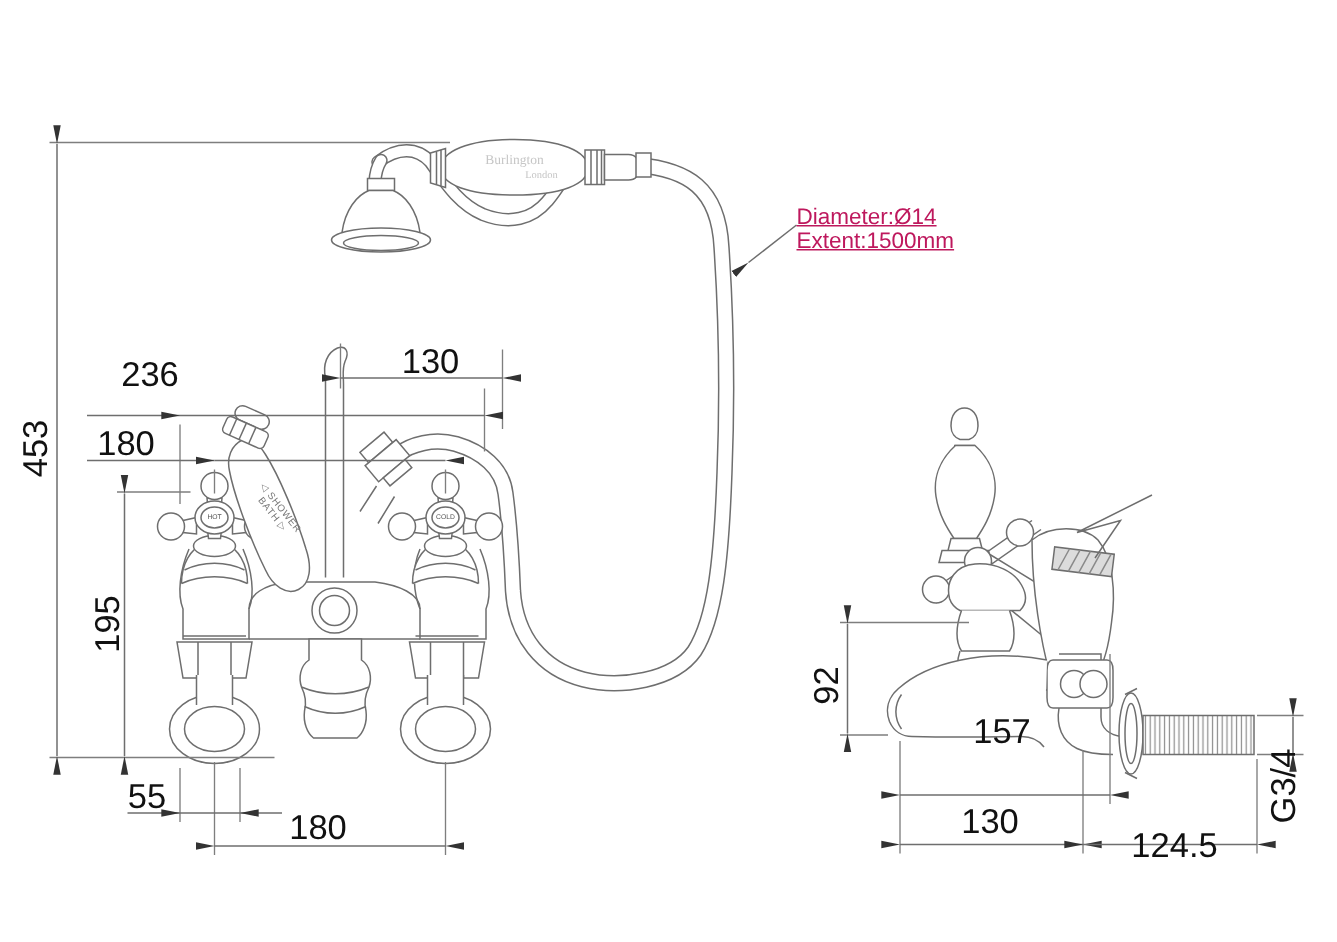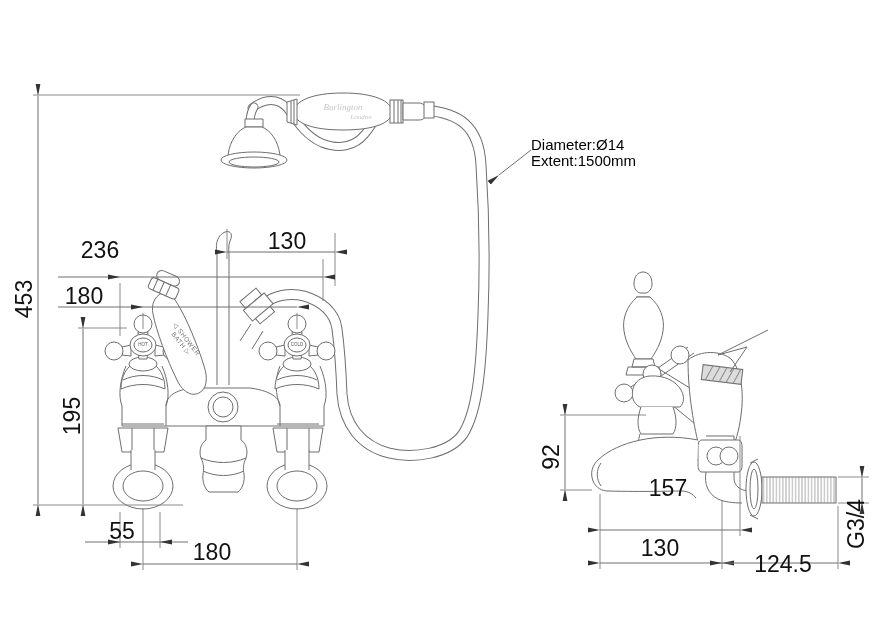--- a/index.html
+++ b/index.html
@@ -2,23 +2,23 @@
 <html><head>
 <meta charset="utf-8">
 <style>
   html,body{margin:0;padding:0;background:#fff;}
   #stage{position:relative;width:891px;height:628px;background:#fff;overflow:hidden;
          font-family:"Liberation Sans",sans-serif;}
   #stage svg{position:absolute;left:0;top:0;}
   .lbl{position:absolute;color:#111;font-size:23px;white-space:nowrap;
        transform:translate(-50%,-50%);line-height:1;}
   .lbl.rot{transform:translate(-50%,-50%) rotate(-90deg);}
-  .ann{position:absolute;color:#000000;font-size:15px;line-height:16px;white-space:nowrap;}
+  .ann{position:absolute;color:#be185d;font-size:15px;line-height:16px;white-space:nowrap;text-decoration:underline;}
   .brand{position:absolute;transform:translate(-50%,-50%);color:#c6c6c6;
-         font-family:"Liberation Serif",serif;font-style:italic;font-size:9px;line-height:1;}
+         font-family:"Liberation Serif",serif;font-size:9px;line-height:1;}
   .brand.sub{font-size:7px;}
   .leverlbl{position:absolute;transform:translate(-50%,-50%) rotate(52deg);
             color:#777;font-size:6.5px;line-height:7px;letter-spacing:.5px;text-align:center;}
   .indice{position:absolute;transform:translate(-50%,-50%);color:#555;font-size:4.5px;line-height:1;}
 </style>
 </head>
 <body>
 
 <div id="stage">
 
@@ -255,21 +255,21 @@
     <path d="M862,478 V502" marker-start="url(#ah)" marker-end="url(#ah)"></path>
     <path d="M499,175 L531,150" marker-start="url(#ah)"></path>
   </g>
 </svg>
 
 <div class="lbl rot" style="left:24px;top:299px;">453</div>
 <div class="lbl" style="left:100px;top:250px;">236</div>
 <div class="lbl" style="left:84px;top:296px;">180</div>
 <div class="lbl" style="left:287px;top:241px;">130</div>
 <div class="lbl rot" style="left:72px;top:416px;">195</div>
-<div class="lbl" style="left:98px;top:531px;margin-left:24px;">55</div>
+<div class="lbl" style="left:98px;top:531px;">55</div>
 <div class="lbl" style="left:212px;top:552px;">180</div>
 
 <div class="lbl rot" style="left:551px;top:457px;">92</div>
 <div class="lbl" style="left:668px;top:488px;">157</div>
 <div class="lbl" style="left:660px;top:548px;">130</div>
 <div class="lbl" style="left:783px;top:564px;">124.5</div>
 <div class="lbl rot" style="left:856px;top:524px;">G3/4</div>
 
 <div class="ann" style="left:531px;top:137px;">
   <div>Diameter:Ø14</div>

